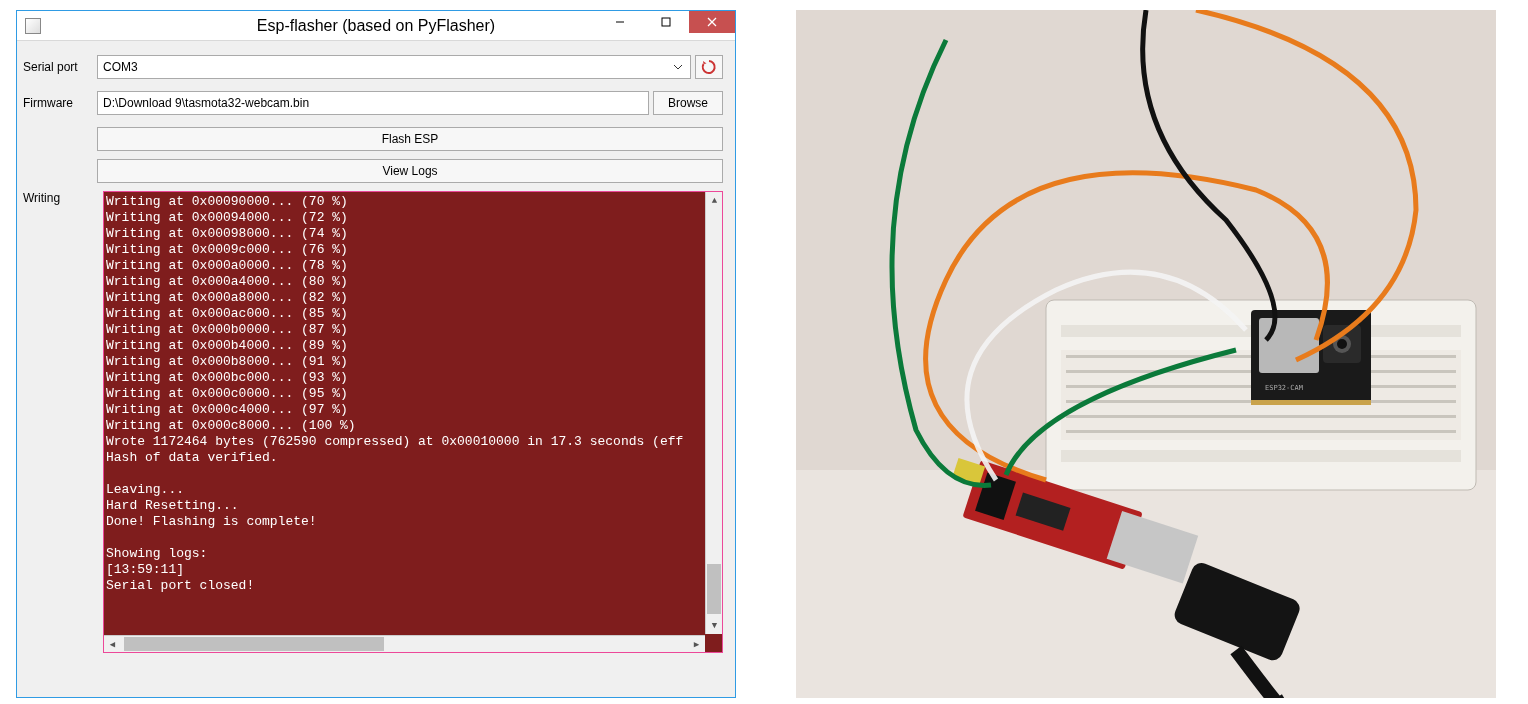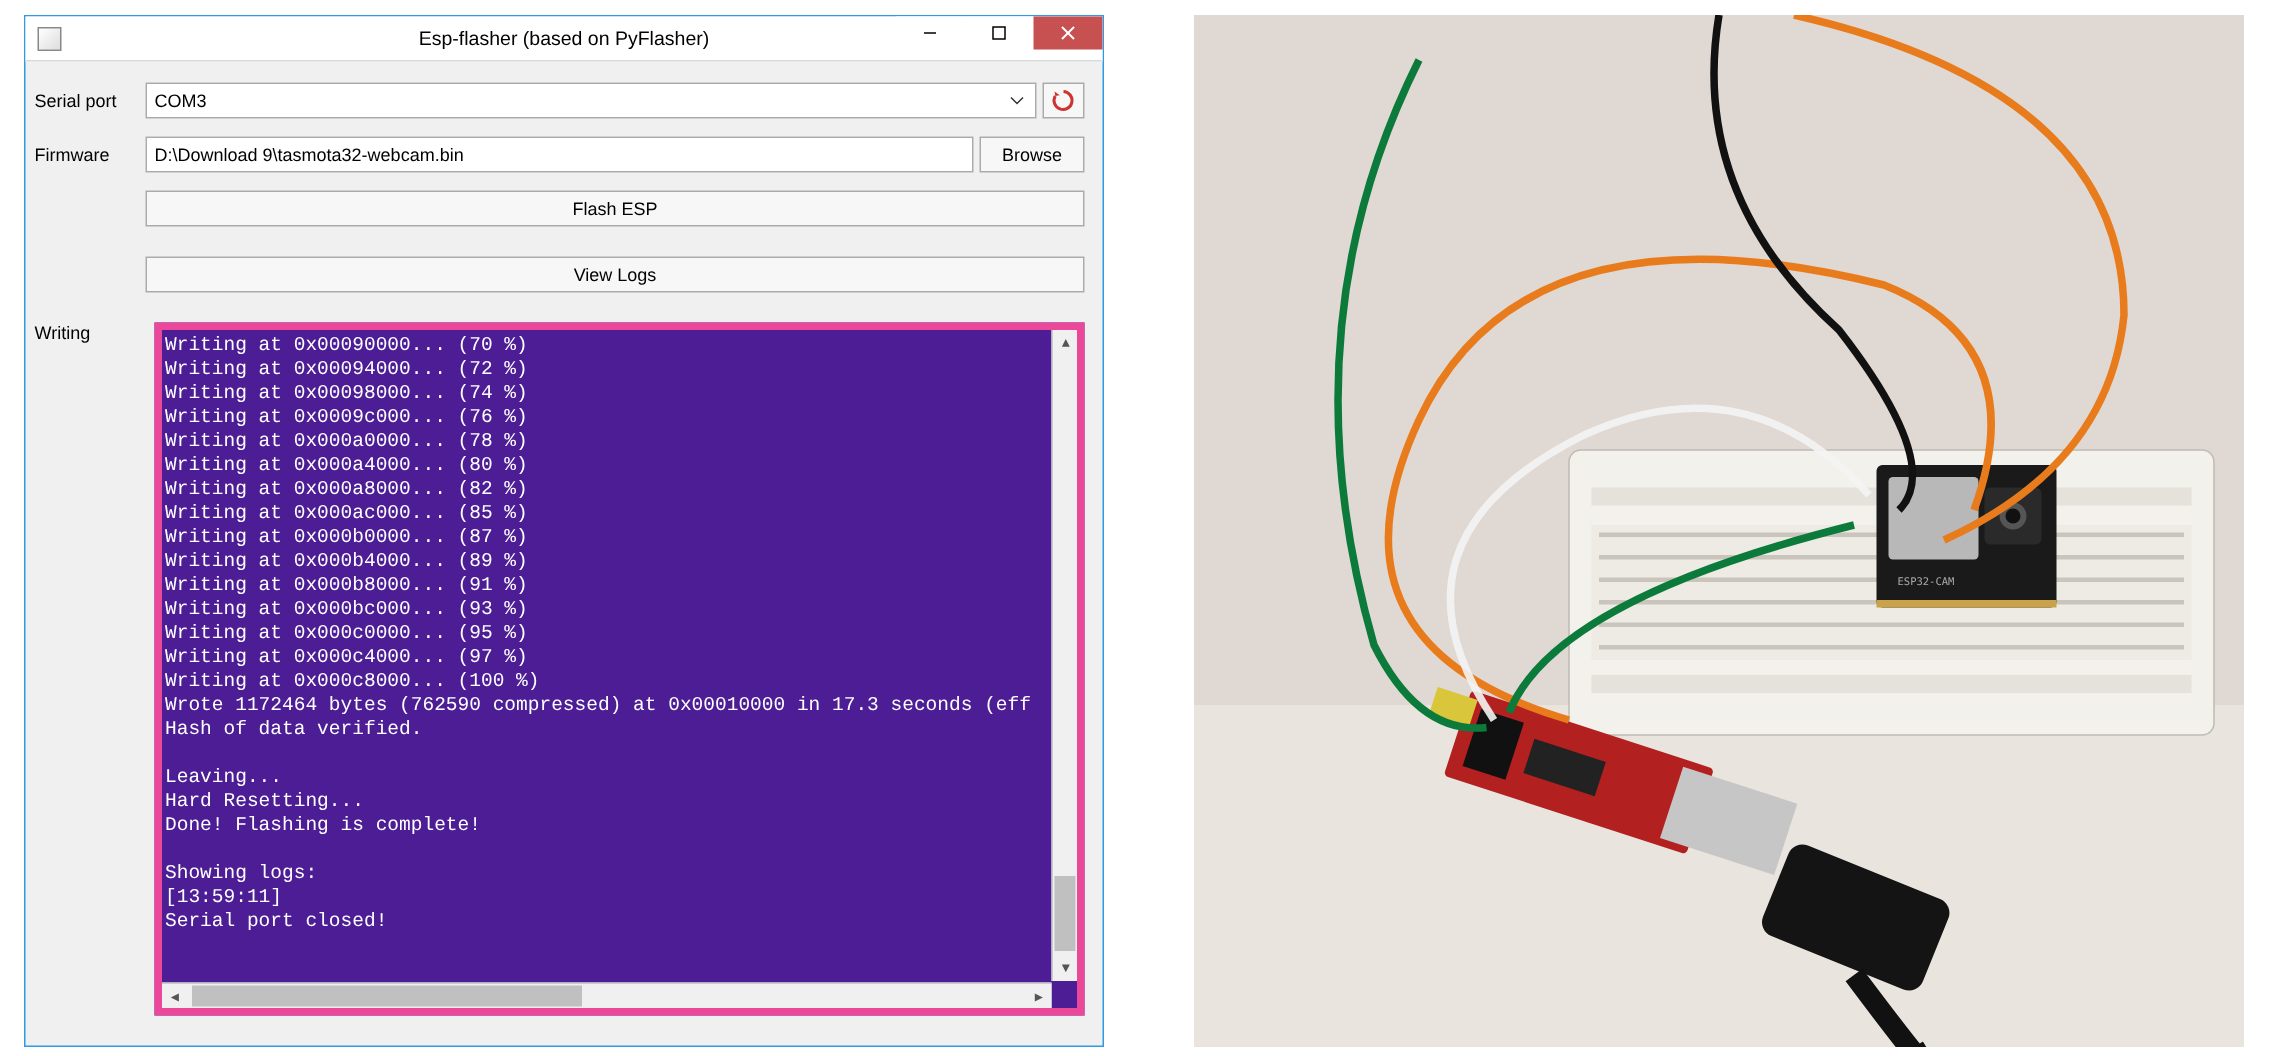--- a/index.html
+++ b/index.html
@@ -32,21 +32,21 @@
     }
     .app-icon {
       width: 16px; height: 16px; margin-left: 8px;
       border: 1px solid #888;
       background: linear-gradient(135deg,#fff,#ddd);
     }
     .title-text {
       position: absolute;
       left: 0; right: 0;
       text-align: center;
-      font-size: 13px;
+      font-size: 16px;
       color: #000;
       pointer-events: none;
     }
     .win-controls {
       position: absolute;
       right: 0; top: 0;
       display: flex;
       height: 22px;
     }
     .win-btn {
@@ -95,30 +95,30 @@
     }
     .browse-btn, .wide-btn {
       height: 24px;
       border: 1px solid #aaa;
       background: #f7f7f7;
       padding: 0 14px;
       display: flex; align-items: center; justify-content: center;
       font-size: 12px;
     }
     .wide-btn { flex: 1; justify-content: center; }
-    .button-row { margin-left: 74px; display: flex; margin-bottom: 20px; justify-content: center; }
+    .button-row { margin-left: 74px; display: flex; margin-bottom: 8px; justify-content: center; }
     .console-area {
       display: flex;
       gap: 6px;
       height: calc(100% - 170px);
     }
     .console-box {
       flex: 1;
-      border: 5px solid #ec4899;
-      background: #4c1d95;
+      border: 1px solid #ec4899;
+      background: #7f1d1d;
       color: #fff;
       font-family: "Courier New", monospace;
       font-size: 13px;
       line-height: 16px;
       position: relative;
       overflow: hidden;
     }
     .console-text {
       position: absolute;
       left: 2px; top: 2px; right: 18px; bottom: 18px;

